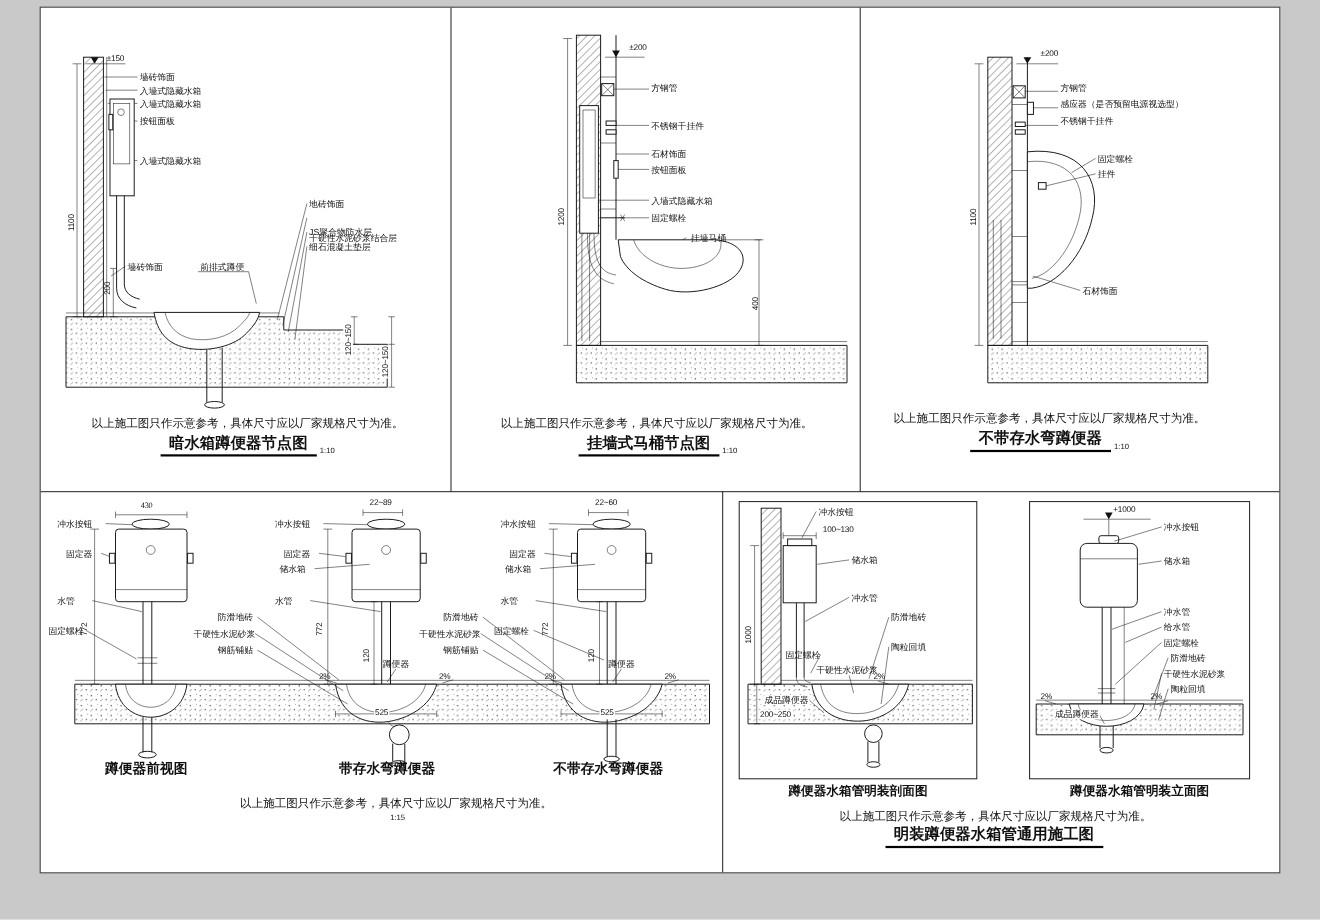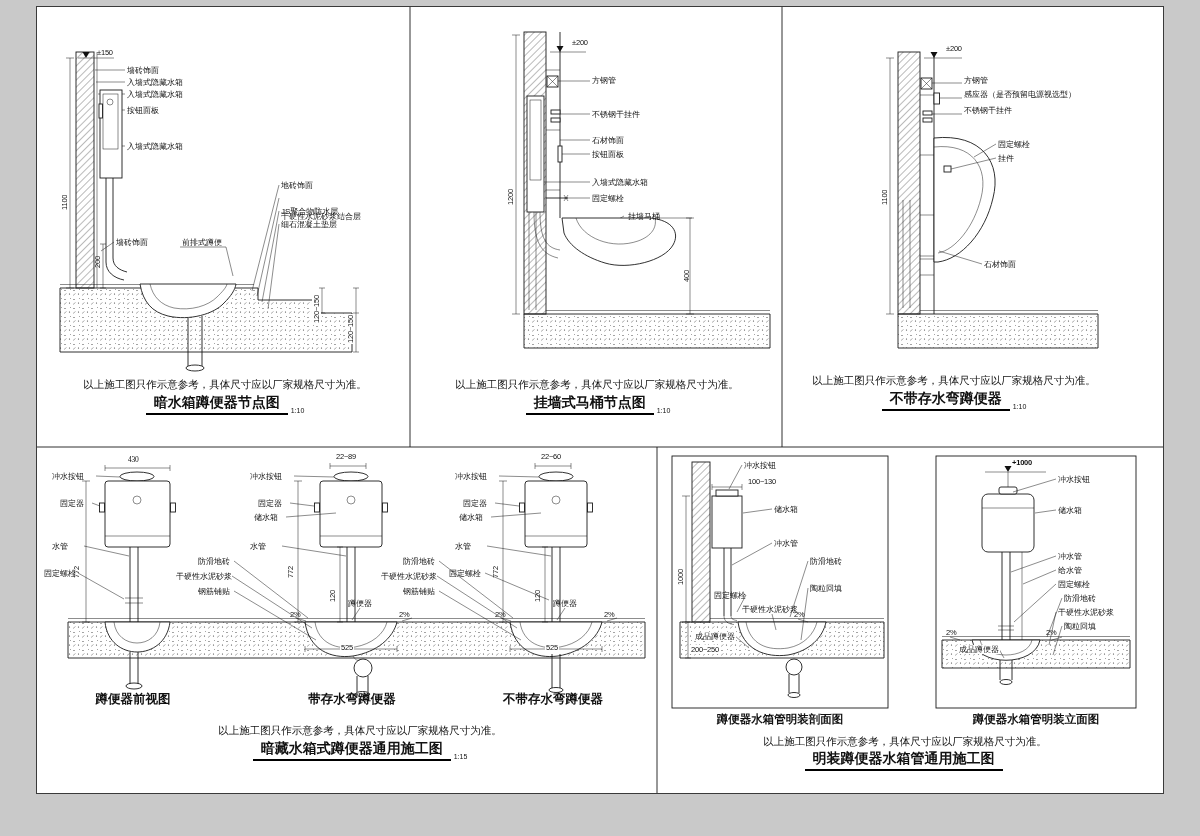--- a/index.html
+++ b/index.html
@@ -294,21 +294,21 @@
     <span class="lbl" style="left: 774px; top: 505px;">储水箱</span>
     <span class="lbl" style="left: 774px; top: 539px;">冲水管</span>
     <span class="lbl" style="left: 810px; top: 557px;">防滑地砖</span>
     <span class="lbl" style="left: 810px; top: 584px;">陶粒回填</span>
     <span class="lbl" style="left: 714px; top: 591px;">固定螺栓</span>
     <span class="lbl" style="left: 742px; top: 605px;">干硬性水泥砂浆</span>
     <span class="lbl wbg" style="left: 694px; top: 632px;">成品蹲便器</span>
     <span class="lbl dim wbg" style="left: 690px; top: 645px;">200~250</span>
     <span class="lbl dim rot" style="left: 676px; top: 585px;">1000</span>
     <span class="lbl dim" style="left: 794px; top: 610px;">2%</span>
-    <span class="lbl dim" style="left: 1012px; top: 458px; font-weight: bold;">+1000</span>
+    <span class="lbl dim" style="left: 1012px; top: 458px;">+1000</span>
     <span class="lbl" style="left: 1058px; top: 475px;">冲水按钮</span>
     <span class="lbl" style="left: 1058px; top: 506px;">储水箱</span>
     <span class="lbl" style="left: 1058px; top: 552px;">冲水管</span>
     <span class="lbl" style="left: 1058px; top: 566px;">给水管</span>
     <span class="lbl" style="left: 1058px; top: 580px;">固定螺栓</span>
     <span class="lbl" style="left: 1064px; top: 594px;">防滑地砖</span>
     <span class="lbl" style="left: 1058px; top: 608px;">干硬性水泥砂浆</span>
     <span class="lbl" style="left: 1064px; top: 622px;">陶粒回填</span>
     <span class="lbl wbg" style="left: 958px; top: 645px;">成品蹲便器</span>
     <span class="lbl dim" style="left: 946px; top: 628px;">2%</span>
@@ -327,21 +327,20 @@
 </div>
 <div class="title-row" style="left:436px;top:394px;width:324px">
   <span class="ptitle">挂墙式马桶节点图</span>
   <span class="pscale">1:10</span>
 </div>
 <div class="title-row" style="left:784px;top:390px;width:340px">
   <span class="ptitle">不带存水弯蹲便器</span>
   <span class="pscale">1:10</span>
 </div>
 <div class="title-row" style="left:60px;top:740px;width:600px">
-  <span class="ptitle">暗藏水箱式蹲便器通用施工图</span>
   <span class="pscale">1:15</span>
 </div>
 <div class="title-row" style="left:660px;top:750px;width:490px">
   <span class="ptitle">明装蹲便器水箱管通用施工图</span>
   <span class="pscale"></span>
 </div>
 
 <div class="subtitle" style="left:133px;top:691px">蹲便器前视图</div>
 <div class="subtitle" style="left:352px;top:691px">带存水弯蹲便器</div>
 <div class="subtitle" style="left:553px;top:691px">不带存水弯蹲便器</div>

